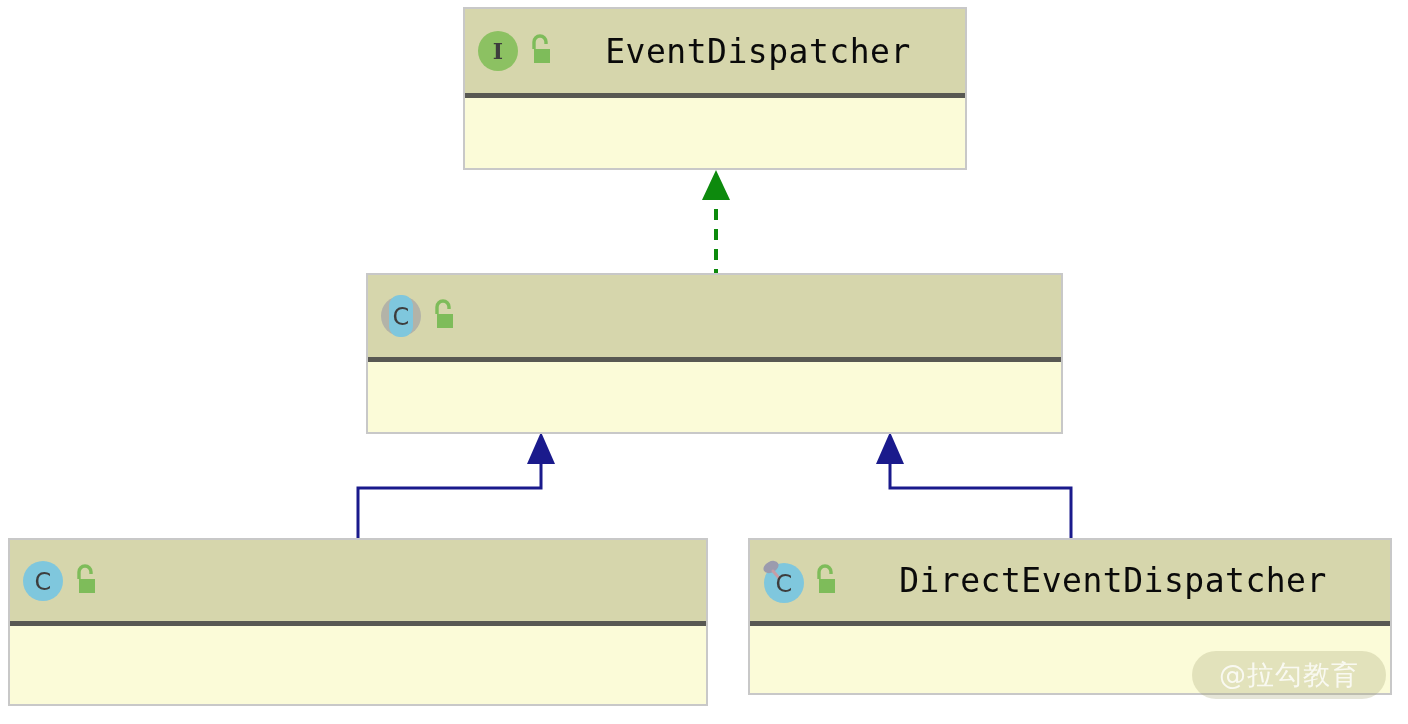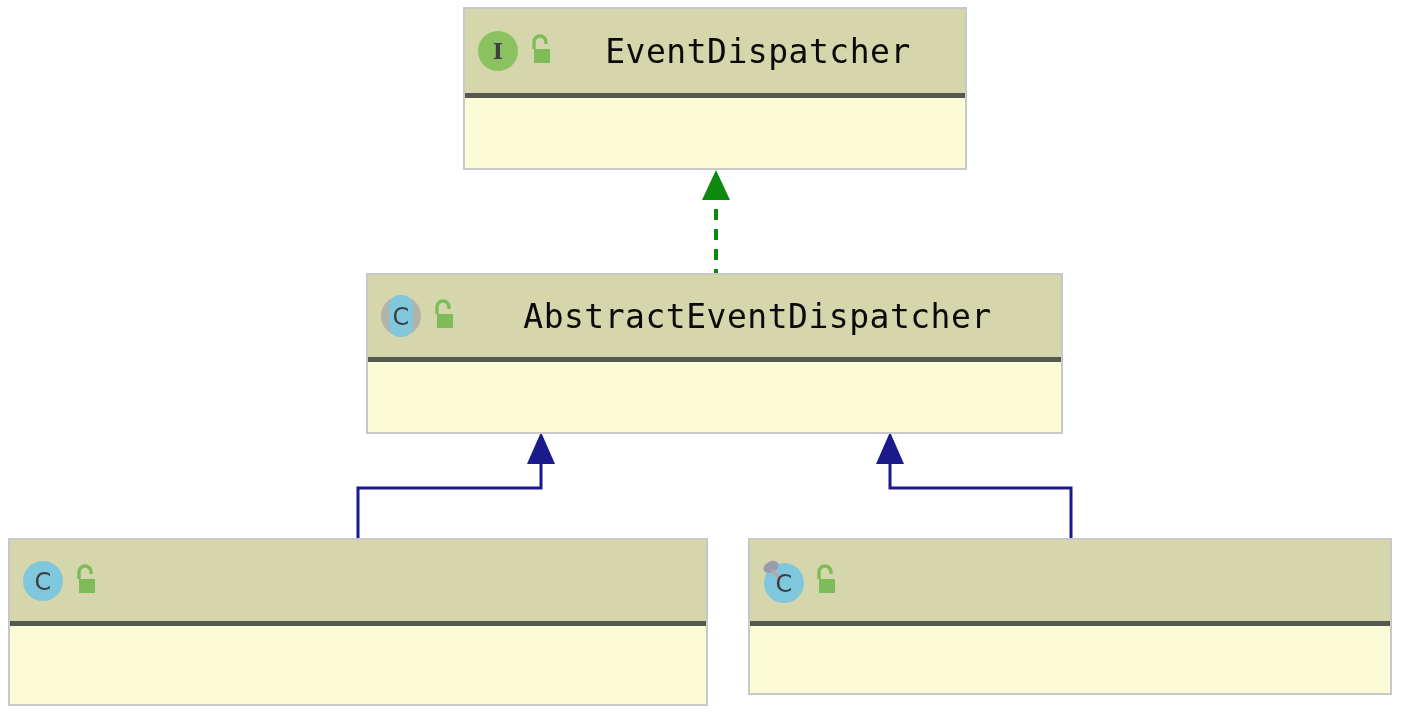--- a/index.html
+++ b/index.html
@@ -149,21 +149,20 @@
             <text x="23" y="32" text-anchor="middle" font-family="DejaVu Sans, sans-serif" font-size="24" fill="#3d3d3d">C</text>
           </svg>
         </span>
         <span class="lock-icon">
           <svg width="30" height="34" viewBox="0 0 30 34">
             <path d="M9 15 L9 8 A6 6 0 0 1 21 8 L21 10" fill="none" stroke="#7ebc5a" stroke-width="3.4"></path>
             <rect x="9" y="15" width="16" height="14" fill="#7ebc5a"></rect>
           </svg>
         </span>
       </span>
-      <span class="uml-title">AbstractEventDispatcher</span>
     </div>
     <div class="uml-body" style="height:69px;"></div>
   </div>
 
   <div class="uml-box" style="left:8px; top:538px; width:700px; height:168px;">
     <div class="uml-header" style="height:86px;">
       <span class="icon-group">
         <span class="type-icon">
           <svg width="46" height="46" viewBox="0 0 46 46">
             <circle cx="23" cy="23" r="20" fill="#7fc7dd"></circle>
@@ -192,18 +191,22 @@
             <text x="24" y="34" text-anchor="middle" font-family="DejaVu Sans, sans-serif" font-size="24" fill="#3d3d3d">C</text>
           </svg>
         </span>
         <span class="lock-icon">
           <svg width="30" height="34" viewBox="0 0 30 34">
             <path d="M9 15 L9 8 A6 6 0 0 1 21 8 L21 10" fill="none" stroke="#7ebc5a" stroke-width="3.4"></path>
             <rect x="9" y="15" width="16" height="14" fill="#7ebc5a"></rect>
           </svg>
         </span>
       </span>
+      <span class="uml-title">DirectEventDispatcher</span>
     </div>
     <div class="uml-body" style="height:66px;"></div>
   </div>
 
+  <div class="watermark" style="left:1192px; top:651px; width:194px; height:48px;">
+    <span>@拉勾教育</span>
+  </div>
 
 </div>
 
 </body></html>

